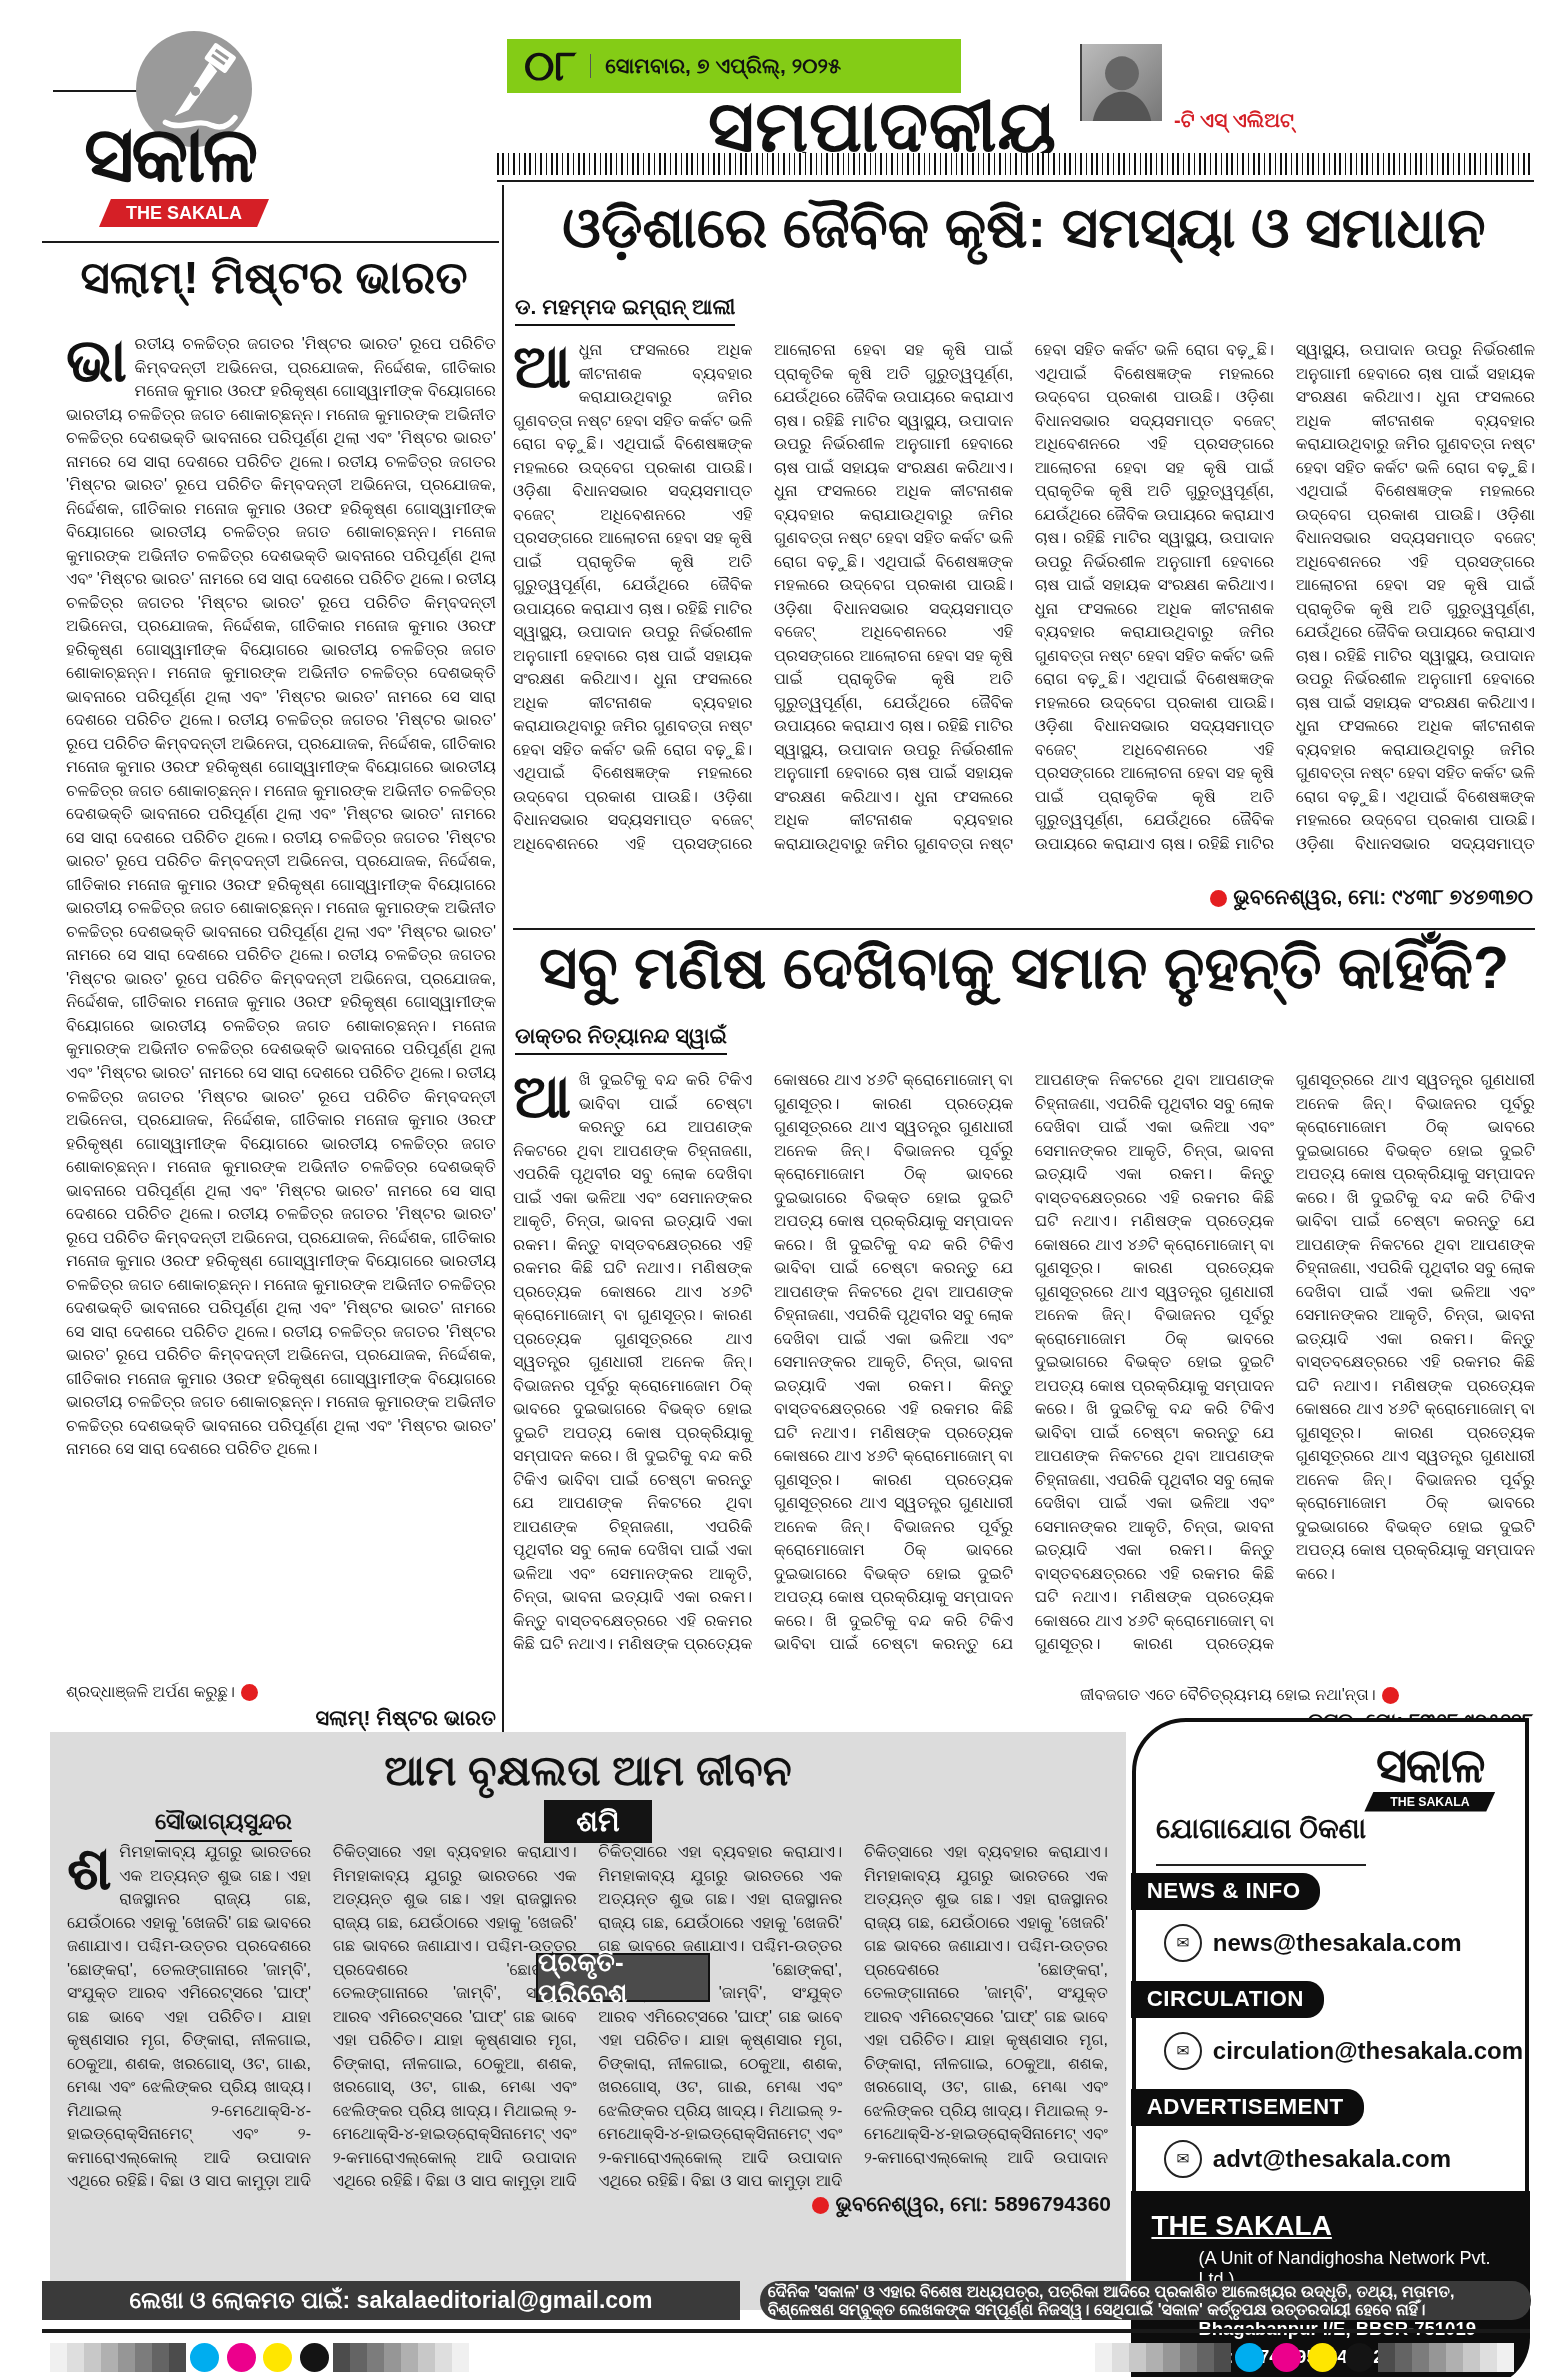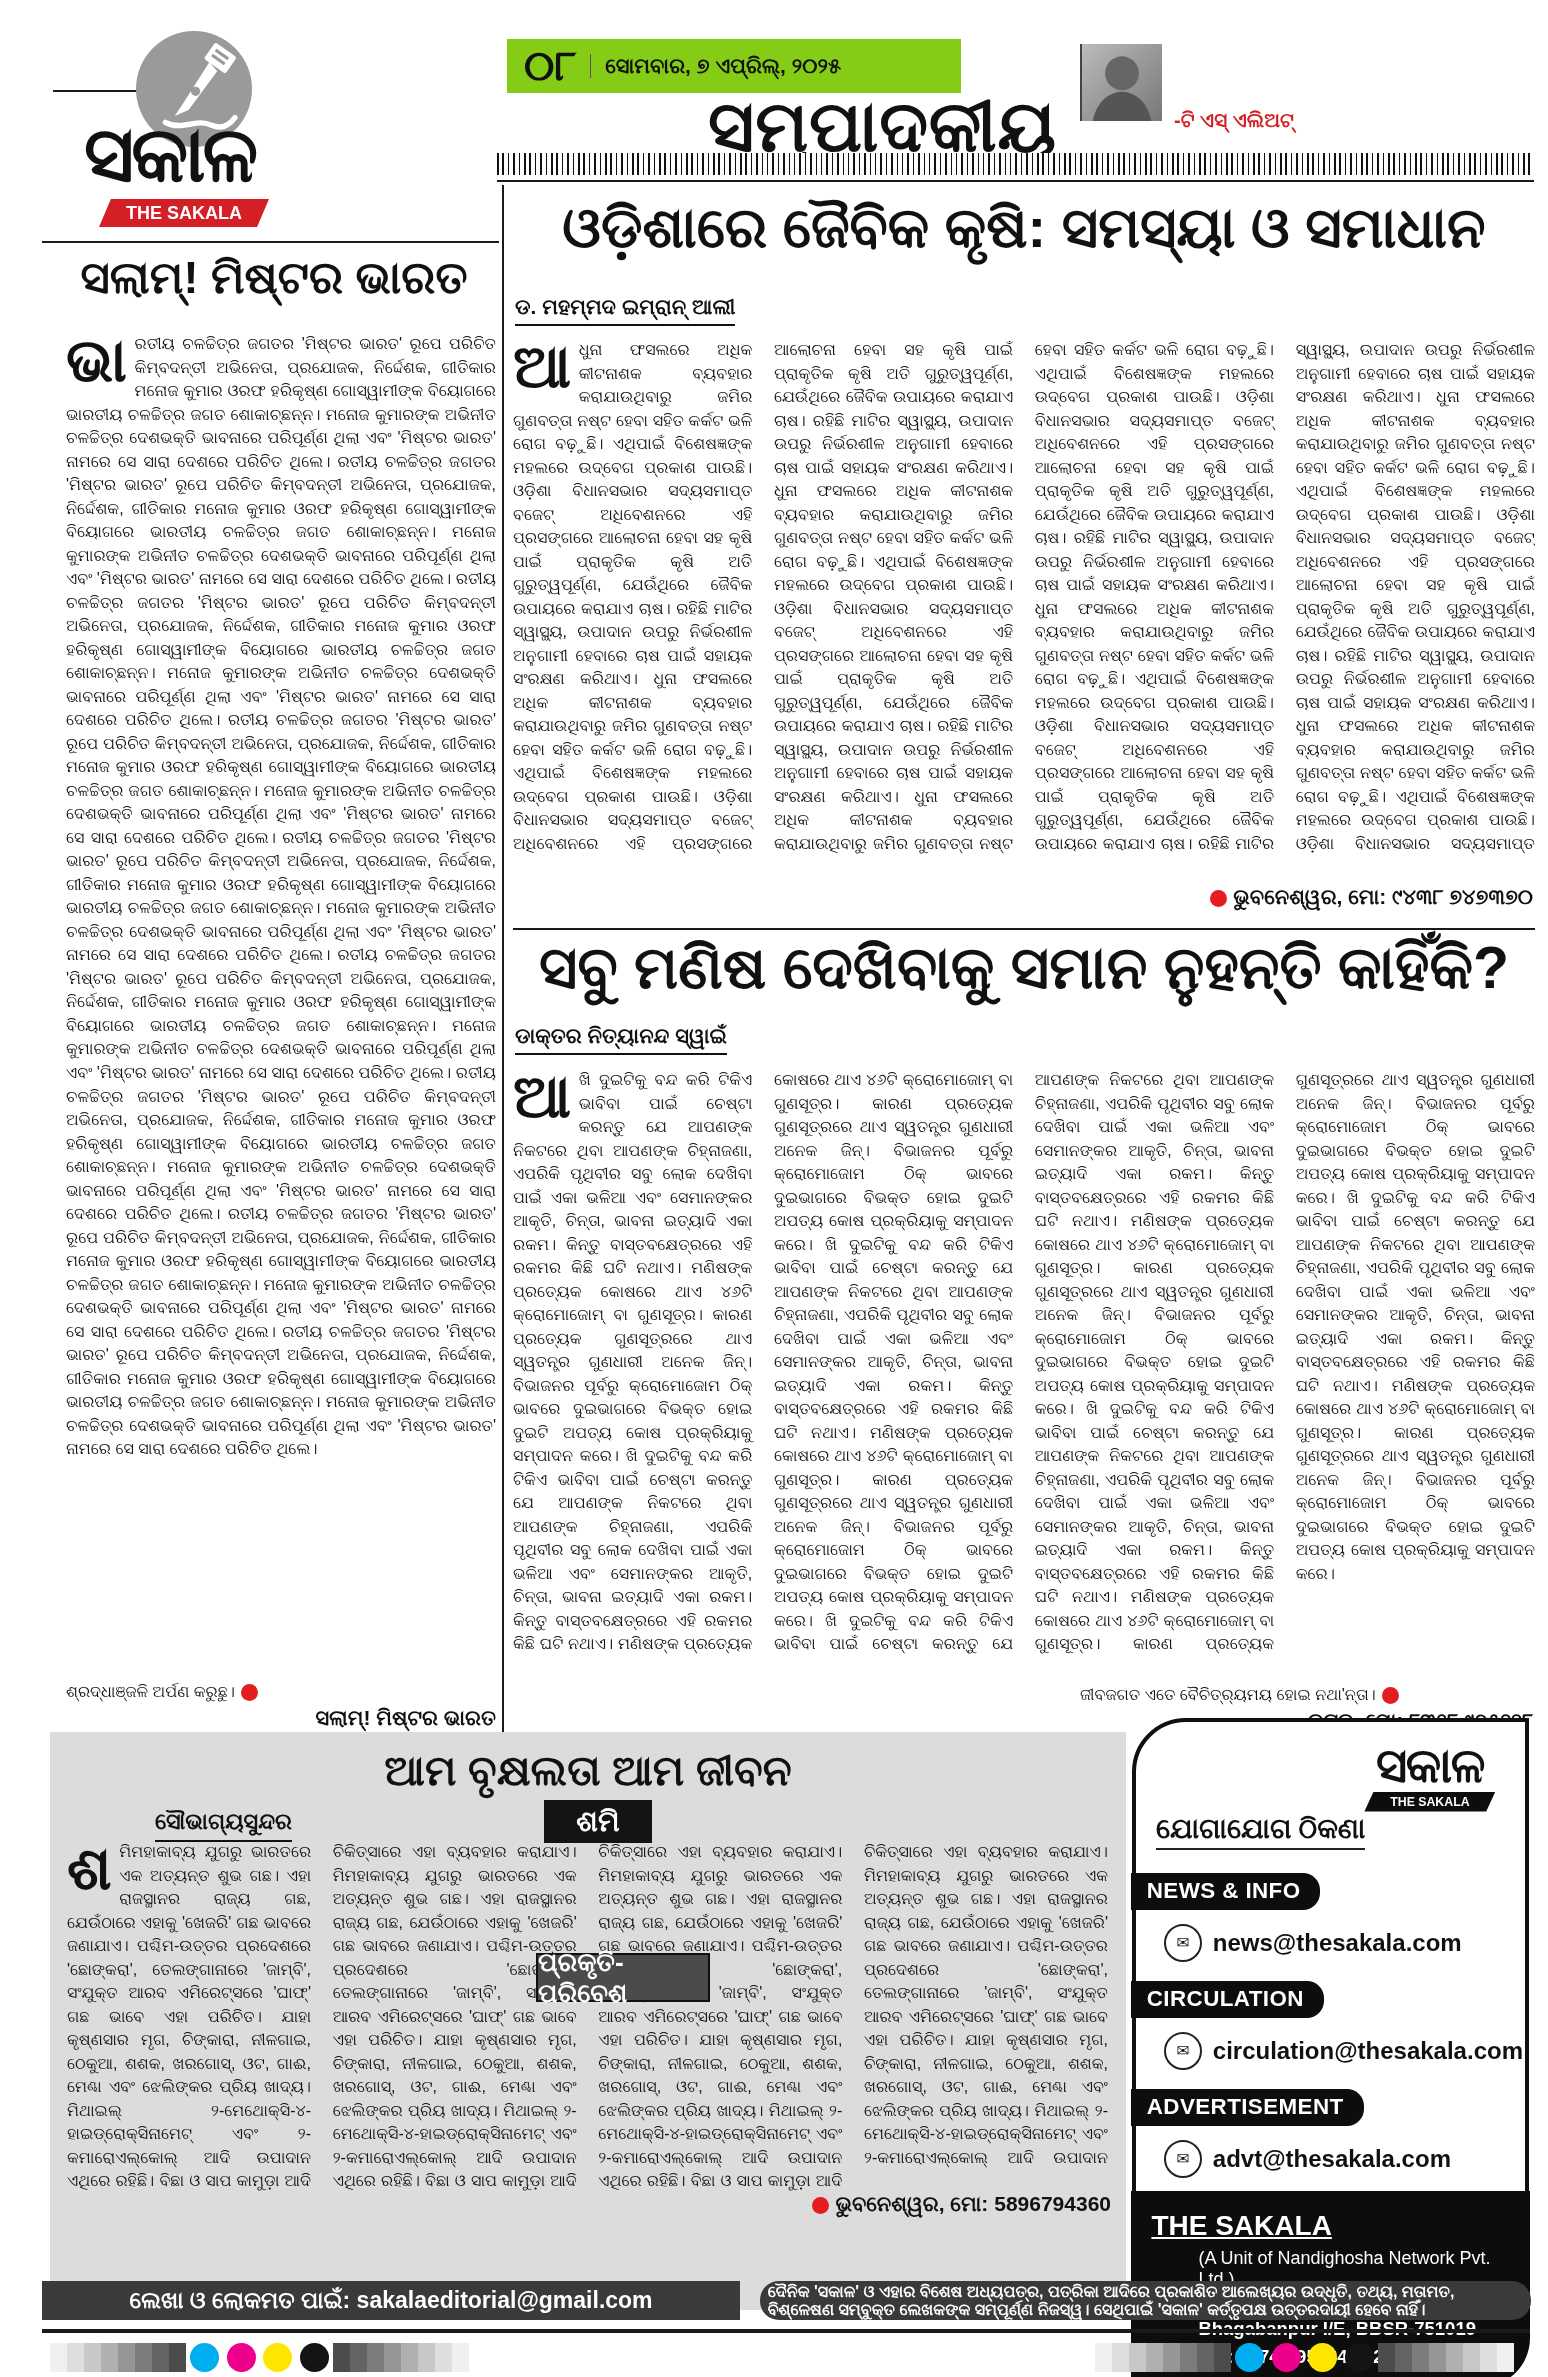--- a/index.html
+++ b/index.html
@@ -138,21 +138,21 @@
     <div class="abs contactline" style="left:602px;top:460px;width:459px;">
       <span class="enddot"></span><span>ଭୁବନେଶ୍ୱର, ମୋ: 5896794360</span>
     </div>
   </div>
 
   <div class="abs cbox" style="left:1132px;top:1718px;width:389px;height:524px;">
     <div class="abs" style="right:21.6px;top:20px;width:147px;">
       <div class="logo-odia" style="font-size:48px;letter-spacing:-1.5px;text-align:center;">ସକାଳ</div>
       <div class="logo-ribbon" style="background:#0d0d0d;width:131px;height:20px;font-size:12.3px;line-height:20px;margin:1.5px auto 0;">THE SAKALA</div>
     </div>
-    <div class="abs" style="left:20px;top:91px;font-size:28px;font-weight:900;border-bottom:2.3px solid #222;padding-bottom:2px;font-family:Liberation Serif, serif;">ଯୋଗାଯୋଗ ଠିକଣା</div>
+    <div class="abs" style="left:20px;top:91px;font-size:28px;font-weight:900;border-bottom:2.3px solid #222;padding-bottom:18px;">ଯୋଗାଯୋଗ ଠିକଣା</div>
 
     <div class="abs" style="left:-4.6px;top:151px;">
       <span class="pill">NEWS &amp; INFO</span>
     </div>
     <div class="abs emailrow" style="left:28px;top:202px;">
       <span class="env">✉</span>
       <span>news@thesakala.com</span>
     </div>
 
     <div class="abs" style="left:-4.6px;top:259px;">

